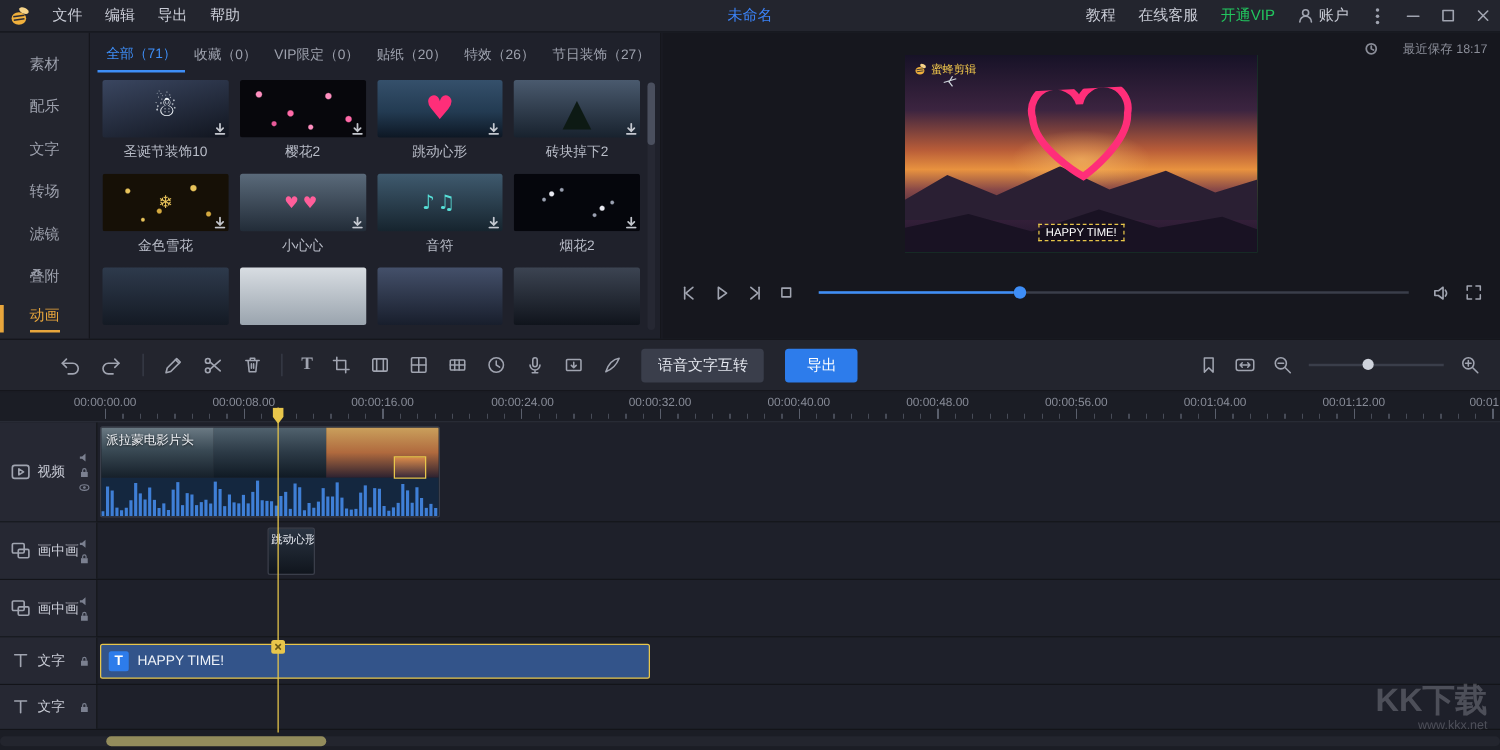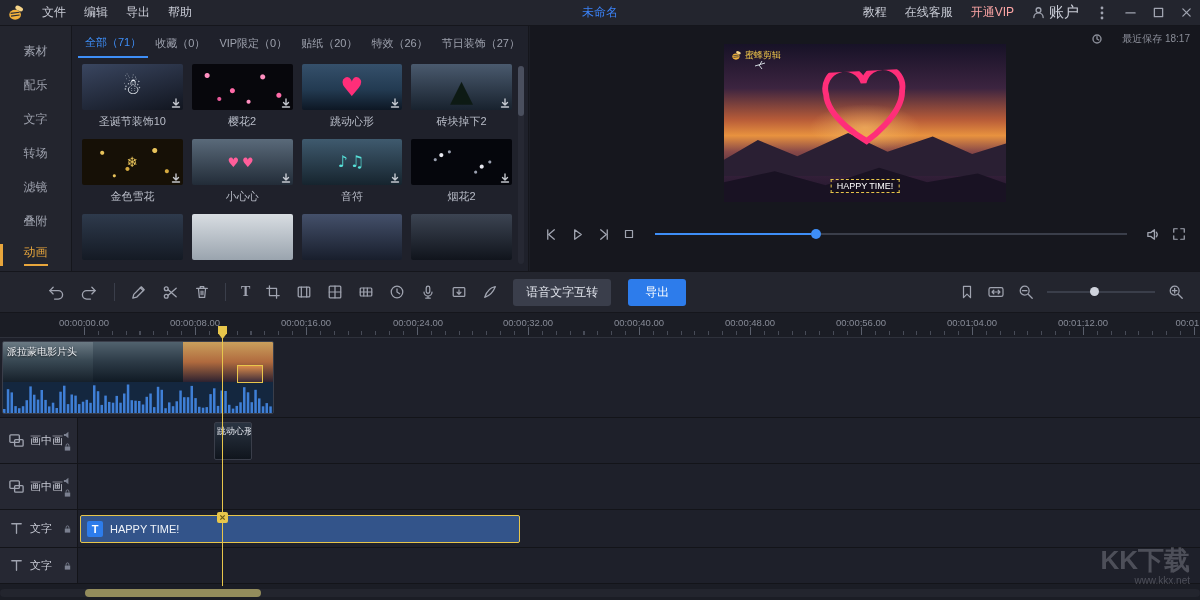--- a/index.html
+++ b/index.html
@@ -7,22 +7,22 @@
   body{background:#1b1d25;font-family:"Liberation Sans","DejaVu Sans",sans-serif;color:#c9ccd6;position:relative;font-size:12px;}
   svg{display:block;}
   .ic{stroke:#a0a4b0;fill:none;stroke-width:1.4;stroke-linecap:round;stroke-linejoin:round;}
 
   
   .titlebar{position:absolute;top:0;left:0;right:0;height:26px;background:#23252e;display:flex;align-items:center;z-index:30;border-bottom:1px solid #15161c;}
   .logo{width:18px;height:18px;margin:0 8px 0 7px;}
   .mi{font-size:12px;color:#c9ccd6;padding:0 9px;cursor:default;}
   .tb-title{position:absolute;left:50%;transform:translateX(-50%);font-size:12px;color:#3b82f6;}
   .tb-right{margin-left:auto;display:flex;align-items:center;}
-  .vip{color:#fca5a5;}
-  .acct{display:flex;align-items:center;gap:4px;padding:0 9px;font-size:15px;}
+  .vip{color:#22c55e;}
+  .acct{display:flex;align-items:center;gap:4px;padding:0 9px;font-size:12px;}
   .wicon{width:28px;height:26px;display:flex;align-items:center;justify-content:center;}
 
   
   .sidebar{position:absolute;top:26px;left:0;width:72px;height:245px;background:#23252e;border-right:1px solid #15161c;padding-top:8px;}
   .side-item{height:34px;display:flex;align-items:center;justify-content:center;font-size:12px;color:#9da1ad;position:relative;}
   .side-item.active{color:#e8a63c;}
   .side-item.active::before{content:"";position:absolute;left:0;top:6px;bottom:6px;width:3px;background:#e8a63c;}
   .side-item.active span{border-bottom:2px solid #e8a63c;padding-bottom:3px;}
 
   
@@ -512,20 +512,40 @@
       <span class="rlabel" style="left:750px">00:00:48.00</span>
       <span class="rlabel" style="left:861px">00:00:56.00</span>
       <span class="rlabel" style="left:972px">00:01:04.00</span>
       <span class="rlabel" style="left:1083px">00:01:12.00</span>
       <span class="rlabel" style="left:1194px">00:01:20</span>
     </div>
 
     <div class="trackarea">
 
       <div class="trow" style="height:80px">
+        <div class="thead">
+          <svg class="ic" viewBox="0 0 18 18" width="17" height="17">
+              <rect x="2" y="3.5" width="14" height="11" rx="2"></rect>
+              <path d="M7.5 6.5 L11.5 9 L7.5 11.5 Z"></path>
+            </svg>
+          <span class="tl">视频</span>
+          <span class="minis">
+            <svg viewBox="0 0 10 10" width="9" height="9">
+                <path d="M1 4 h2 l3 -2.5 v7 L3 6 H1 z" fill="#7b8090"></path>
+              </svg>
+            <svg viewBox="0 0 10 10" width="9" height="9">
+                <rect x="2" y="4.5" width="6" height="4.5" fill="#7b8090"></rect>
+                <path d="M3.5 4.5 V3 a1.5 1.5 0 0 1 3 0 v1.5" fill="none" stroke="#7b8090"></path>
+              </svg>
+            <svg viewBox="0 0 10 10" width="9" height="9">
+                <ellipse cx="5" cy="5" rx="4" ry="2.5" fill="none" stroke="#7b8090"></ellipse>
+                <circle cx="5" cy="5" r="1.2" fill="#7b8090"></circle>
+              </svg>
+          </span>
+        </div>
         <div class="tbody">
           <div class="video-clip">
             <div class="vc-thumbs">
               <div class="vseg vs1"></div>
                 <div class="vseg vs2"></div>
                 <div class="vseg vs3"></div>
               <span class="vc-label">派拉蒙电影片头</span>
             </div>
             <div class="vc-mini"></div>
             <div class="vc-wave">

